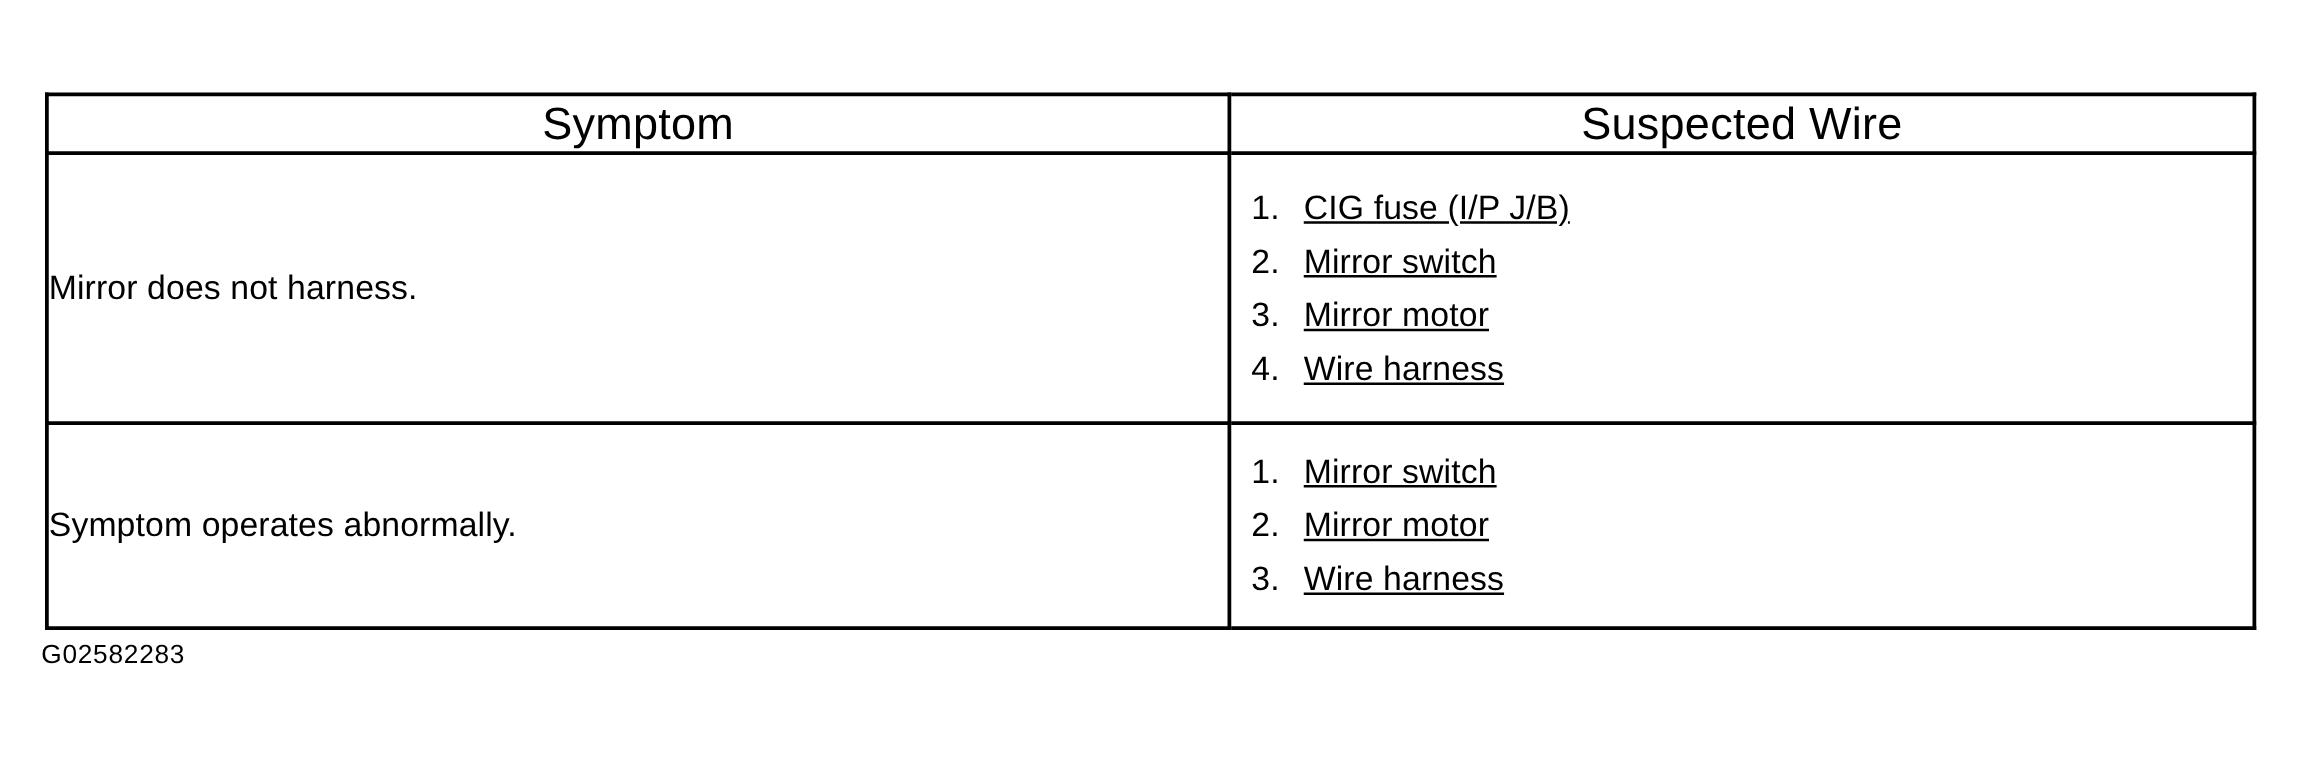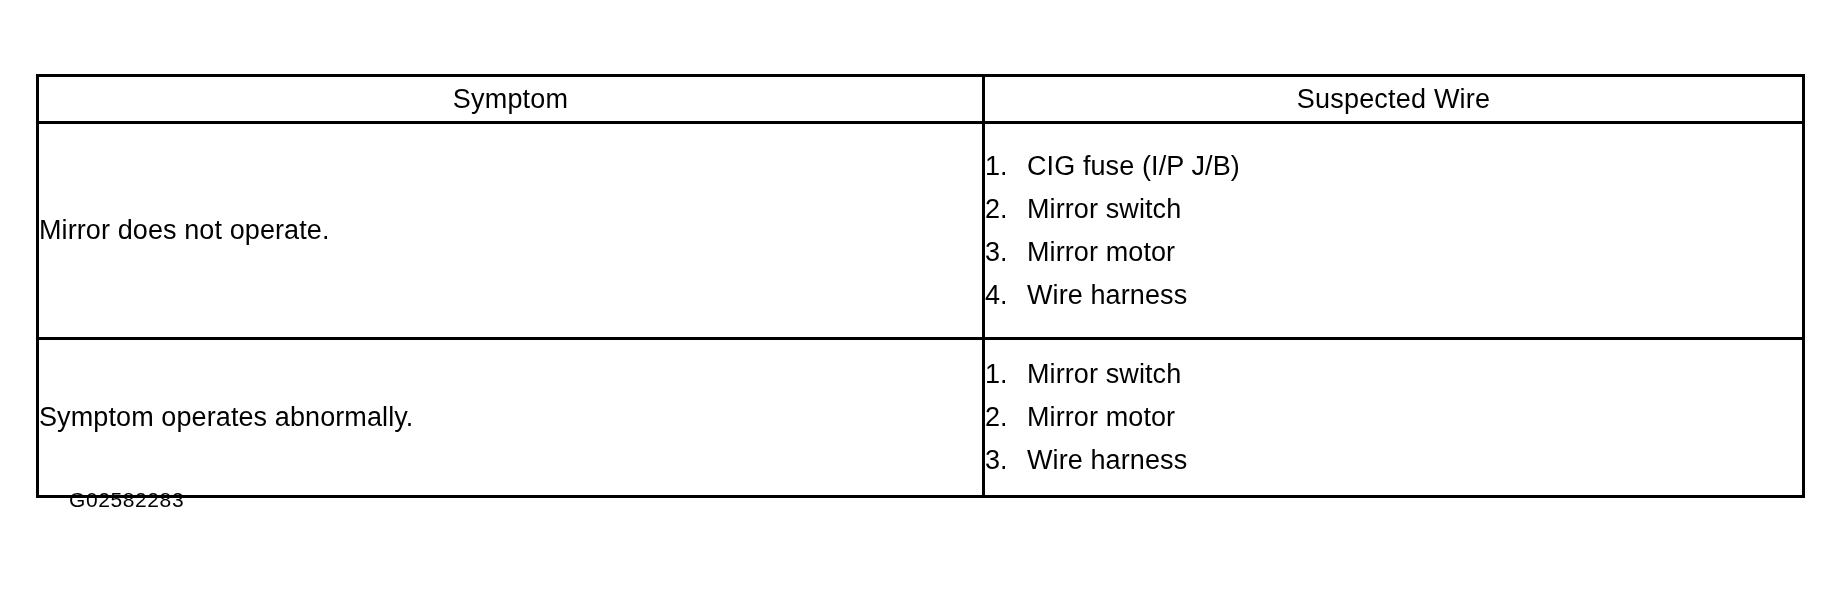--- a/index.html
+++ b/index.html
@@ -39,21 +39,21 @@
     vertical-align: middle;
     background: #ffffff;
   }
   col.col-symptom { width: 946px; }
   col.col-suspected { width: 820px; }
 
   .hdr-cell {
     height: 44px;
     text-align: center;
     font-weight: normal;
-    font-size: 27px;
+    font-size: 36px;
     letter-spacing: 0.2px;
     line-height: 44px;
   }
   .hdr-text {
     display: inline-block;
   }
   .symptom-cell {
     padding-left: 10px;
     font-size: 27px;
     letter-spacing: 0.1px;
@@ -61,47 +61,47 @@
   }
   .symptom-text {
     display: block;
   }
   .suspected-cell {
     padding: 14px 0 16px 14px;
     vertical-align: top;
   }
   .suspect-list {
     list-style: none;
-    margin: 0;
+    margin: 16px;
     padding: 0;
+    text-decoration: underline;
   }
   .suspect-list li {
     font-size: 27px;
     line-height: 43px;
     letter-spacing: 0.1px;
     white-space: nowrap;
   }
   .item-num {
     display: inline-block;
     width: 42px;
   }
   .item-label {
     display: inline;
   }
   .row-1 .suspected-cell { height: 213px; }
   .row-2 .suspected-cell { height: 155px; }
 
   .figure-id {
     position: absolute;
     left: 33px;
-    top: 488px;
+    top: 512px;
     font-size: 21px;
     letter-spacing: 0.6px;
     font-family: "Liberation Sans", sans-serif;
-    margin-left: 36px;
   }
 </style>
 </head>
 <body>
 
 <div class="page">
 
   <table class="diag-table">
     <colgroup>
       <col class="col-symptom">
@@ -114,21 +114,21 @@
         </th>
         <th class="hdr-cell">
           <span class="hdr-text">Suspected Wire</span>
         </th>
       </tr>
     </thead>
     <tbody>
 
       <tr class="row-1">
         <td class="symptom-cell">
-          <span class="symptom-text">Mirror does not operate.</span>
+          <span class="symptom-text">Mirror does not harness.</span>
         </td>
         <td class="suspected-cell">
           <ul class="suspect-list">
             <li>
               <span class="item-num">1.</span><span class="item-label">CIG fuse (I/P J/B)</span>
             </li>
             <li>
               <span class="item-num">2.</span><span class="item-label">Mirror switch</span>
             </li>
             <li>

